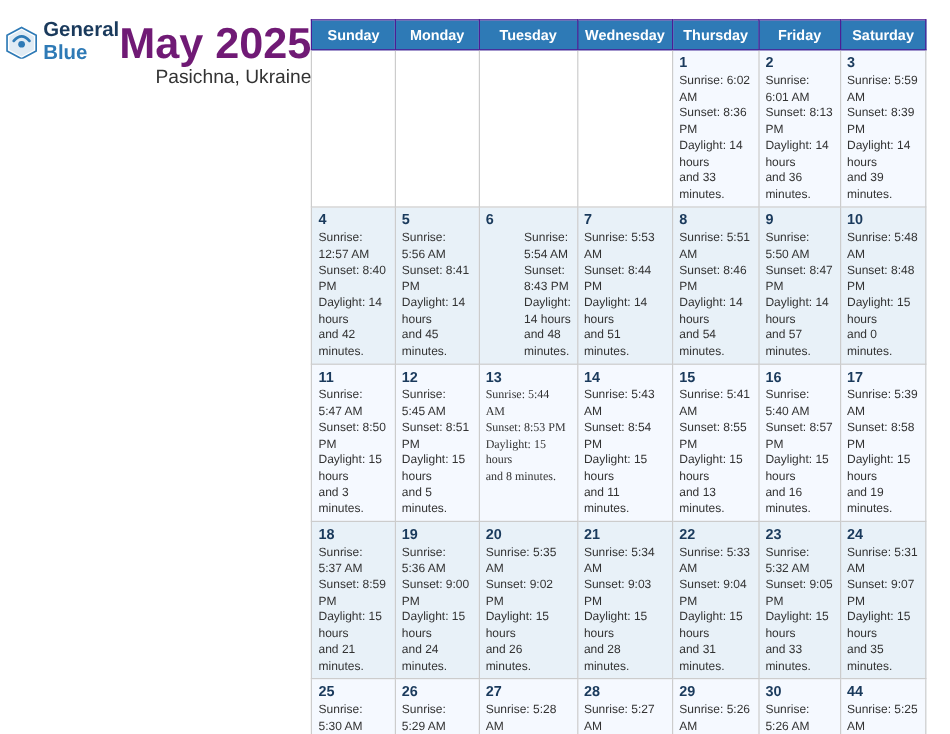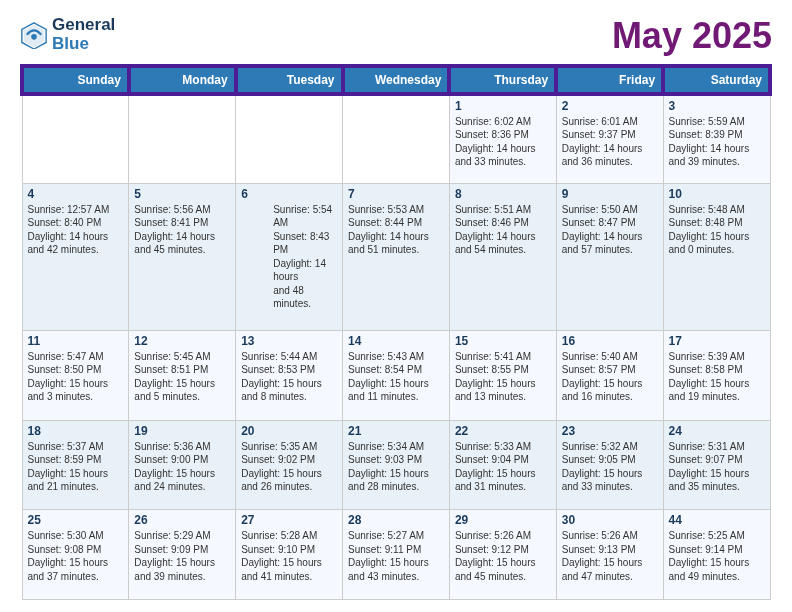--- a/index.html
+++ b/index.html
@@ -6,23 +6,23 @@
     body {
       font-family: Arial, sans-serif;
       background: #fff;
       width: 792px;
       height: 612px;
       overflow: hidden;
     }
     .page {
       width: 792px;
       height: 612px;
-      padding: 16px 20px 12px 20px;
+      padding: 16px 20px 12px 4px;
       display: flex;
-      flex-direction: column;
+      flex-direction: row;
     }
     .header {
       display: flex;
       align-items: flex-start;
       justify-content: space-between;
       margin-bottom: 8px;
     }
     .logo {
       display: flex;
       align-items: center;
@@ -48,24 +48,24 @@
     .calendar {
       width: 100%;
       border-collapse: collapse;
       flex: 1;
       font-size: 10.5px;
     }
     .calendar thead tr th {
       background-color: #2e7ab6;
       color: white;
       font-weight: bold;
-      text-align: right;
+      text-align: center;
       padding: 5px 6px;
       font-size: 12px;
-      border: 4px solid #4c1d95;
+      border: 1px solid #4c1d95;
     }
     .calendar tbody tr td {
       border: 1px solid #ccc;
       vertical-align: top;
       padding: 3px 5px;
       width: calc(100% / 7);
       background: #fff;
       height: 80px;
     }
     .calendar tbody tr:nth-child(odd) td {
@@ -102,20 +102,21 @@
         <path d="M8,14 Q15,6 22,14" fill="none" stroke="#2e7ab6" stroke-width="2.5" stroke-linecap="round"></path>
         <circle cx="15" cy="17" r="3" fill="#2e7ab6"></circle>
       </svg>
       <div>
         <div style="font-size:17px;font-weight:bold;color:#1a3a5c;line-height:1.1;">General</div>
         <div style="font-size:17px;font-weight:bold;color:#2e7ab6;line-height:1.1;">Blue</div>
       </div>
     </div>
     <div class="title-block">
       <div class="month-title">May 2025</div>
+      <div class="location">Pasichna, Ukraine</div>
     </div>
   </div>
 
   <table class="calendar">
     <thead>
       <tr>
       <th>Sunday</th>
           <th>Monday</th>
           <th>Tuesday</th>
           <th>Wednesday</th>
@@ -133,21 +134,21 @@
           <td>
             <span class="day-num">1</span>
             <div class="day-info" style="white-space: pre-line;">Sunrise: 6:02 AM
 Sunset: 8:36 PM
 Daylight: 14 hours
 and 33 minutes.</div>
           </td>
           <td>
             <span class="day-num">2</span>
             <div class="day-info" style="white-space: pre-line;">Sunrise: 6:01 AM
-Sunset: 9:37 PM
+Sunset: 8:13 PM
 Daylight: 14 hours
 and 36 minutes.</div>
           </td>
           <td>
             <span class="day-num">3</span>
             <div class="day-info" style="white-space: pre-line;">Sunrise: 5:59 AM
 Sunset: 8:39 PM
 Daylight: 14 hours
 and 39 minutes.</div>
           </td>
@@ -213,21 +214,21 @@
           </td>
           <td>
             <span class="day-num">12</span>
             <div class="day-info" style="white-space: pre-line;">Sunrise: 5:45 AM
 Sunset: 8:51 PM
 Daylight: 15 hours
 and 5 minutes.</div>
           </td>
           <td>
             <span class="day-num">13</span>
-            <div class="day-info" style="white-space: pre-line;">Sunrise: 5:44 AM
+            <div class="day-info" style="white-space: pre-line; font-family: Liberation Serif, serif;">Sunrise: 5:44 AM
 Sunset: 8:53 PM
 Daylight: 15 hours
 and 8 minutes.</div>
           </td>
           <td>
             <span class="day-num">14</span>
             <div class="day-info" style="white-space: pre-line;">Sunrise: 5:43 AM
 Sunset: 8:54 PM
 Daylight: 15 hours
 and 11 minutes.</div>

